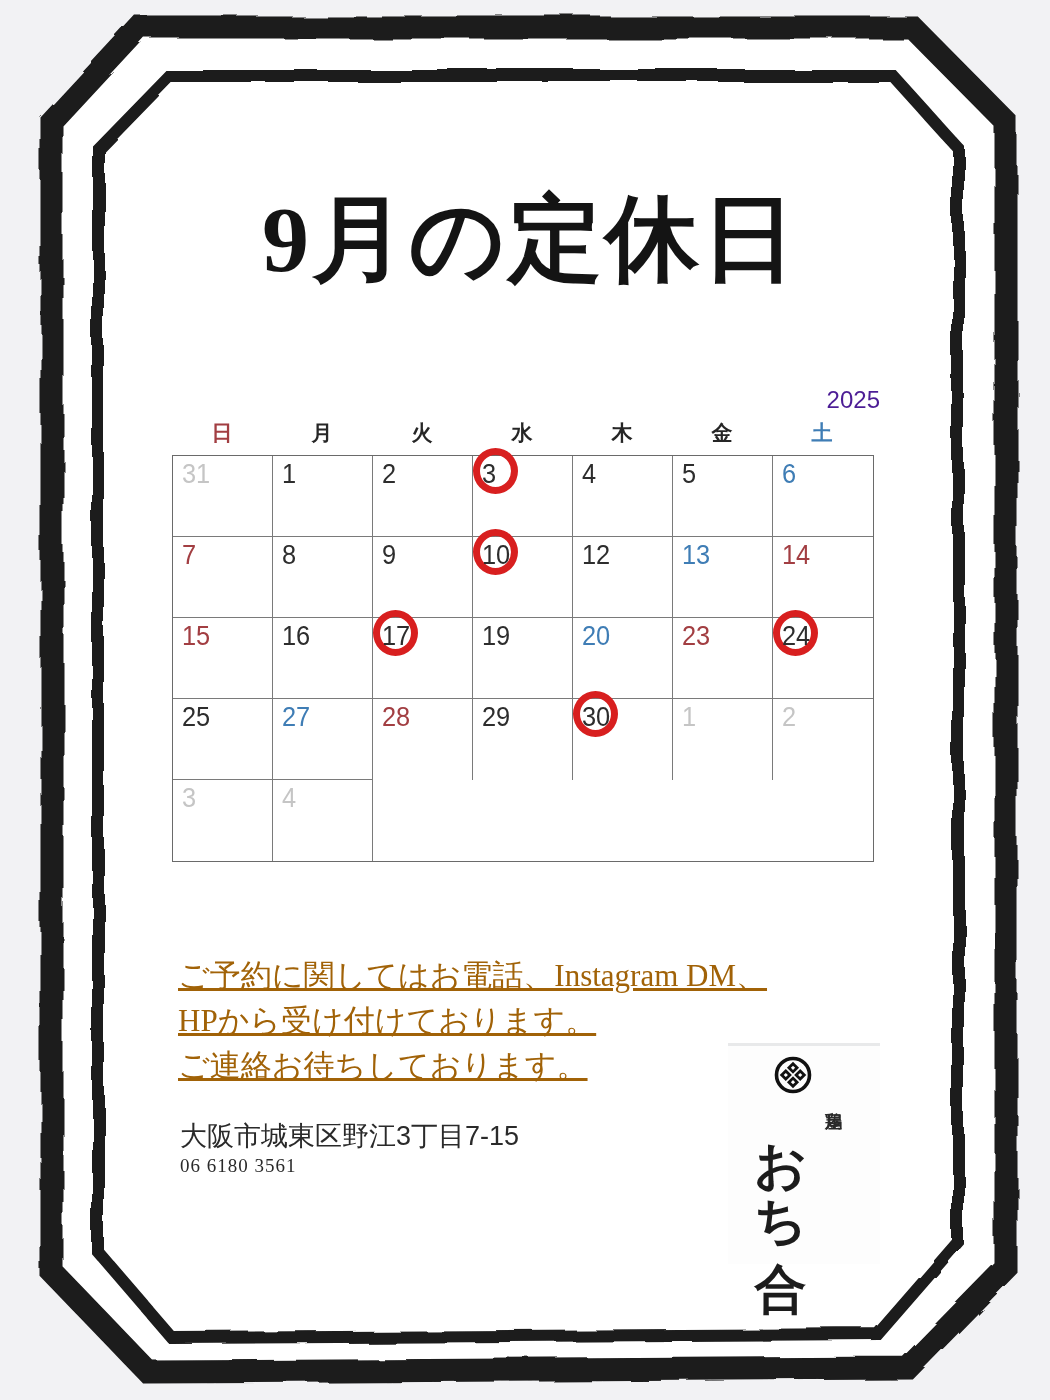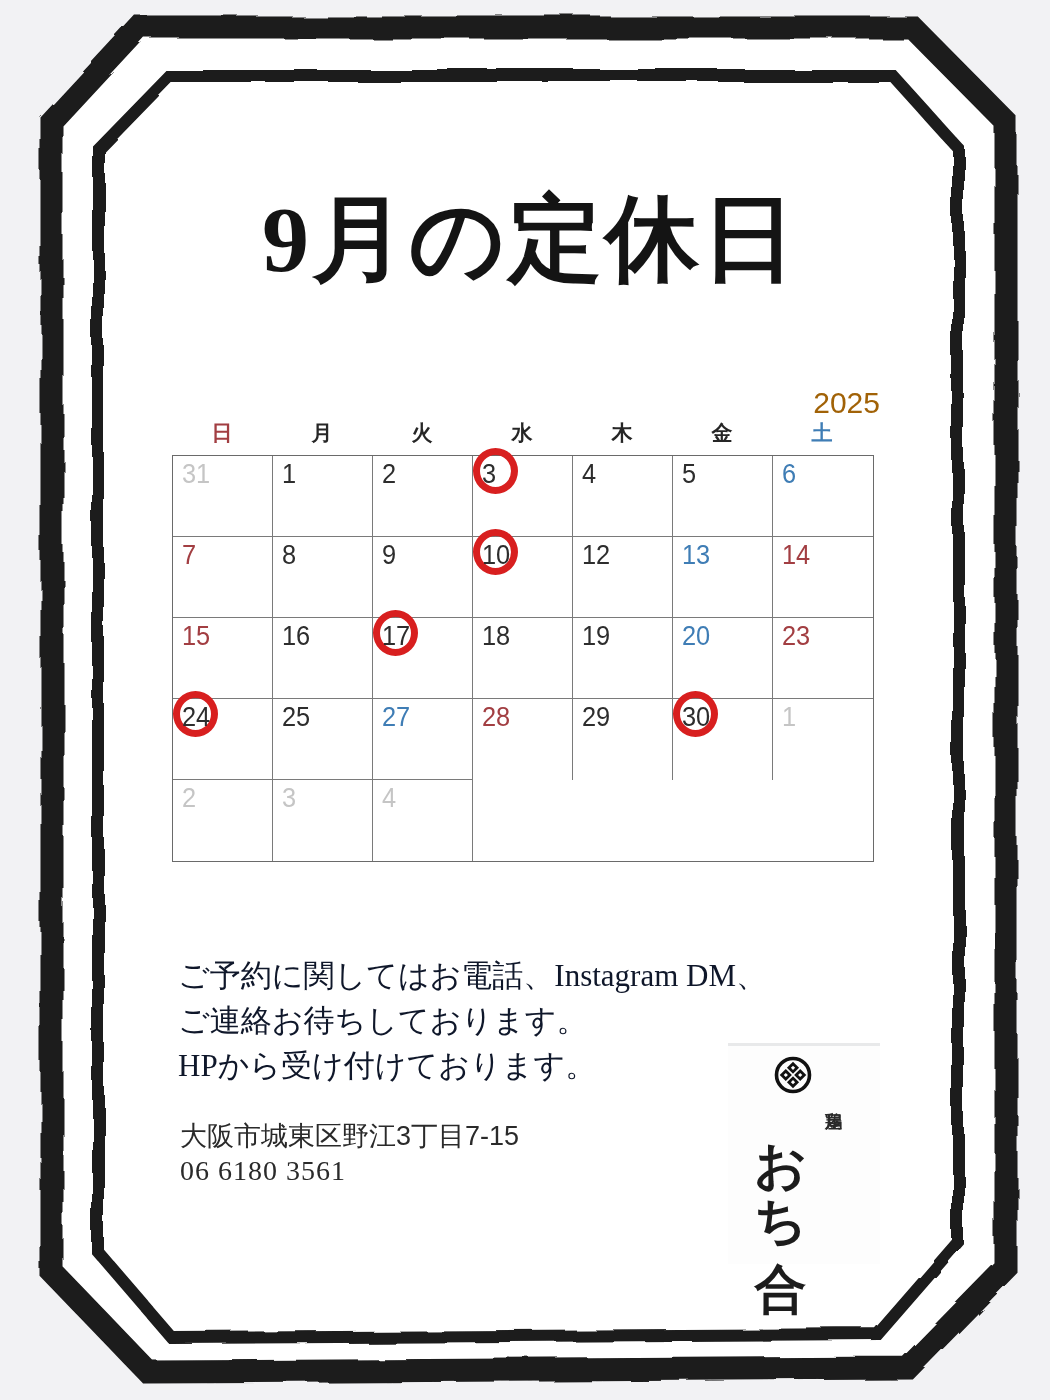--- a/index.html
+++ b/index.html
@@ -10,21 +10,21 @@
   }
   .stage{position:absolute;inset:0;width:1050px;height:1400px;}
   svg.frame{position:absolute;left:0;top:0;}
 
   .title{
     position:absolute;left:0;right:0;top:176px;text-align:center;
     font-size:94px;font-weight:600;color:#141414;letter-spacing:3px;padding-left:11px;
   }
   .year{
     position:absolute;top:386px;left:780px;width:100px;text-align:right;
-    font-family:"Liberation Sans",sans-serif;font-size:30px;color:#a16207;
+    font-family:"Liberation Sans",sans-serif;font-size:24px;color:#4c1d95;
   }
 
   .weekday-row{
     position:absolute;left:172px;top:419px;width:700px;display:flex;
     font-family:"Liberation Sans",sans-serif;font-size:21px;font-weight:bold;
   }
   .wd{width:100px;text-align:center;}
 
   .grid{
     position:absolute;left:172px;top:455px;width:700px;
@@ -45,29 +45,29 @@
   .t-outside{color:var(--outside_gray);}
   .t-normal{color:var(--day_text);}
   .wd.t-normal{color:#262626;}
   .ring{
     position:absolute;left:0px;top:-8px;width:45px;height:46px;z-index:1;
     border:7px solid var(--circle_red);border-radius:50%;box-sizing:border-box;
   }
 
   .notes{
     position:absolute;left:178px;top:953px;
-    font-size:31px;color:#0f172a;line-height:45px;white-space:nowrap;
+    font-size:31px;color:#a16207;line-height:45px;white-space:nowrap;text-decoration:underline;
   }
   .address{
     position:absolute;left:180px;top:1118px;
     font-family:"Liberation Sans",sans-serif;font-size:27px;color:#2a2a2a;
   }
   .phone{
     position:absolute;left:180px;top:1155px;
-    font-size:28px;color:#2a2a2a;letter-spacing:1px;
+    font-size:19px;color:#2a2a2a;letter-spacing:1px;
   }
 
   .logo{
     position:absolute;left:728px;top:1043px;width:152px;height:218px;
     background:#fdfdfd;border-top:3px solid #e8e9ea;
   }
   .crest{position:absolute;left:45px;top:9px;}
   .shop-type{
     position:absolute;left:94px;top:52px;
     writing-mode:vertical-rl;text-orientation:upright;
@@ -158,23 +158,20 @@
         <span class="num t-holiday">15</span>
       </div>
       <div class="cell">
         <span class="num t-normal">16</span>
       </div>
       <div class="cell">
         <div class="ring"></div>
         <span class="num t-normal">17</span>
       </div>
       <div class="cell">
-        <span class="num t-normal">18</span>
-      </div>
-      <div class="cell">
         <span class="num t-normal">19</span>
       </div>
       <div class="cell">
         <span class="num t-sat">20</span>
       </div>
       <div class="cell">
         <span class="num t-holiday">23</span>
       </div>
       <div class="cell">
         <div class="ring"></div>
@@ -205,22 +202,22 @@
       <div class="cell">
         <span class="num t-outside">3</span>
       </div>
       <div class="cell">
         <span class="num t-outside">4</span>
       </div>
     </div>
 
   <div class="notes">
     <div>ご予約に関してはお電話、Instagram DM、</div>
+    <div>HPから受け付けております。</div>
     <div>ご連絡お待ちしております。</div>
-    <div>HPから受け付けております。</div>
   </div>
 
   <div class="address">大阪市城東区野江3丁目7-15</div>
   <div class="phone">06 6180 3561</div>
 
   <div class="logo">
     <svg class="crest" width="40" height="40" viewBox="0 0 40 40">
       <circle cx="20" cy="20" r="16.5" fill="none" stroke="#111111" stroke-width="3.6"></circle>
       <g transform="rotate(45 20 20)" fill="#111111">
         <rect x="10.6" y="10.6" width="8.6" height="8.6"></rect>

